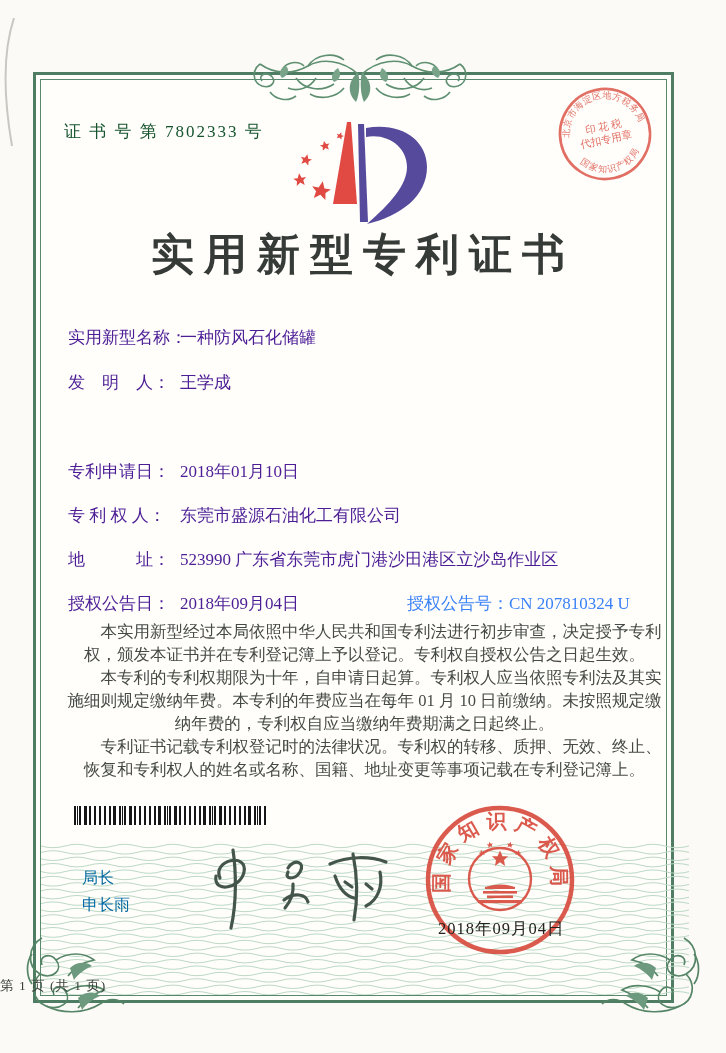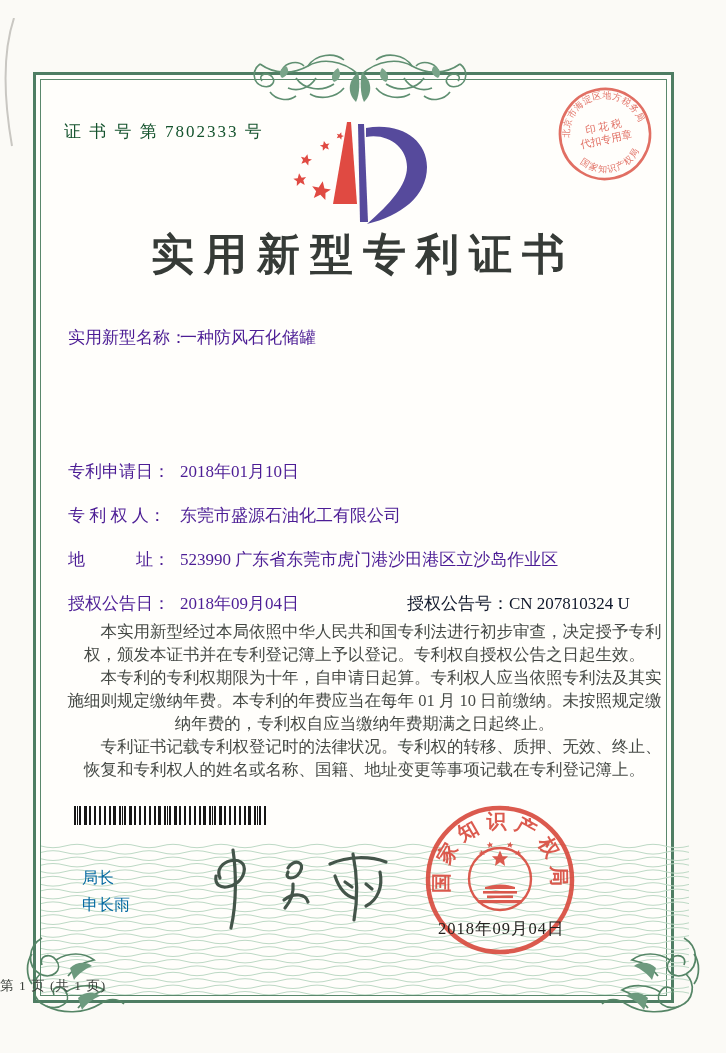--- a/index.html
+++ b/index.html
@@ -8,21 +8,21 @@
   .page{position:absolute;inset:0;}
   .frame{position:absolute;left:33px;top:72px;width:635px;height:925px;
          border:3px solid #4e7d63;background:#fffefb;}
   .frame-inner{position:absolute;inset:4px;border:1px solid #5a886c;}
   .abs{position:absolute;}
   .cert-no{left:64px;top:120px;font-size:17px;letter-spacing:2px;color:#14532d;}
   .title{left:0;right:0;top:226px;text-align:center;font-size:43px;font-weight:600;
          letter-spacing:10px;color:#363b37;}
   .row{left:68px;font-size:17px;color:#4c1d95;white-space:nowrap;}
   .row .lbl{display:inline-block;width:112px;}
-  .grant-no{left:407px;font-size:17px;color:#0f172a;white-space:nowrap;}
+  .grant-no{left:407px;font-size:17px;color:#3b82f6;white-space:nowrap;}
   .paras{left:63px;width:603px;top:620px;color:#464a46;font-size:16.5px;line-height:23px;text-align:center;}
   .paras p{margin:0;text-indent:2em;}
   .barcode{left:74px;top:806px;width:192px;height:19px;background-color:#fff;
     background-image:
       repeating-linear-gradient(90deg,#161616 0 2px,transparent 2px 5px),
       repeating-linear-gradient(90deg,transparent 0 3px,#161616 3px 4px,transparent 4px 9px);}
   .director{left:82px;top:864px;font-size:16px;color:#0369a1;line-height:27px;}
   .seal-date{left:438px;top:918px;font-size:16.5px;letter-spacing:1px;color:#24211f;z-index:6;}
   .footer{left:0;right:0;top:977px;text-align:left;font-size:13.5px;color:#3a3f3a;
           letter-spacing:1px;z-index:5;}
@@ -140,20 +140,23 @@
       <text x="60" y="56" text-anchor="middle" font-size="10.5" fill="#dd5c4f">印 花 税</text>
       <text x="60" y="69" text-anchor="middle" font-size="10.5" fill="#dd5c4f">代扣专用章</text>
     </g>
   </svg>
 
   <div class="abs title">实用新型专利证书</div>
 
   <div class="abs row" style="top:326px">
     <span class="lbl">实用新型名称：</span><span>一种防风石化储罐</span>
   </div>
+  <div class="abs row" style="top:371px">
+    <span class="lbl">发　明　人：</span><span>王学成</span>
+  </div>
   <div class="abs row" style="top:460px">
     <span class="lbl">专利申请日：</span><span>2018年01月10日</span>
   </div>
   <div class="abs row" style="top:504px">
     <span class="lbl">专 利 权 人：</span><span>东莞市盛源石油化工有限公司</span>
   </div>
   <div class="abs row" style="top:548px">
     <span class="lbl">地　　　址：</span><span>523990 广东省东莞市虎门港沙田港区立沙岛作业区</span>
   </div>
   <div class="abs row" style="top:592px">

